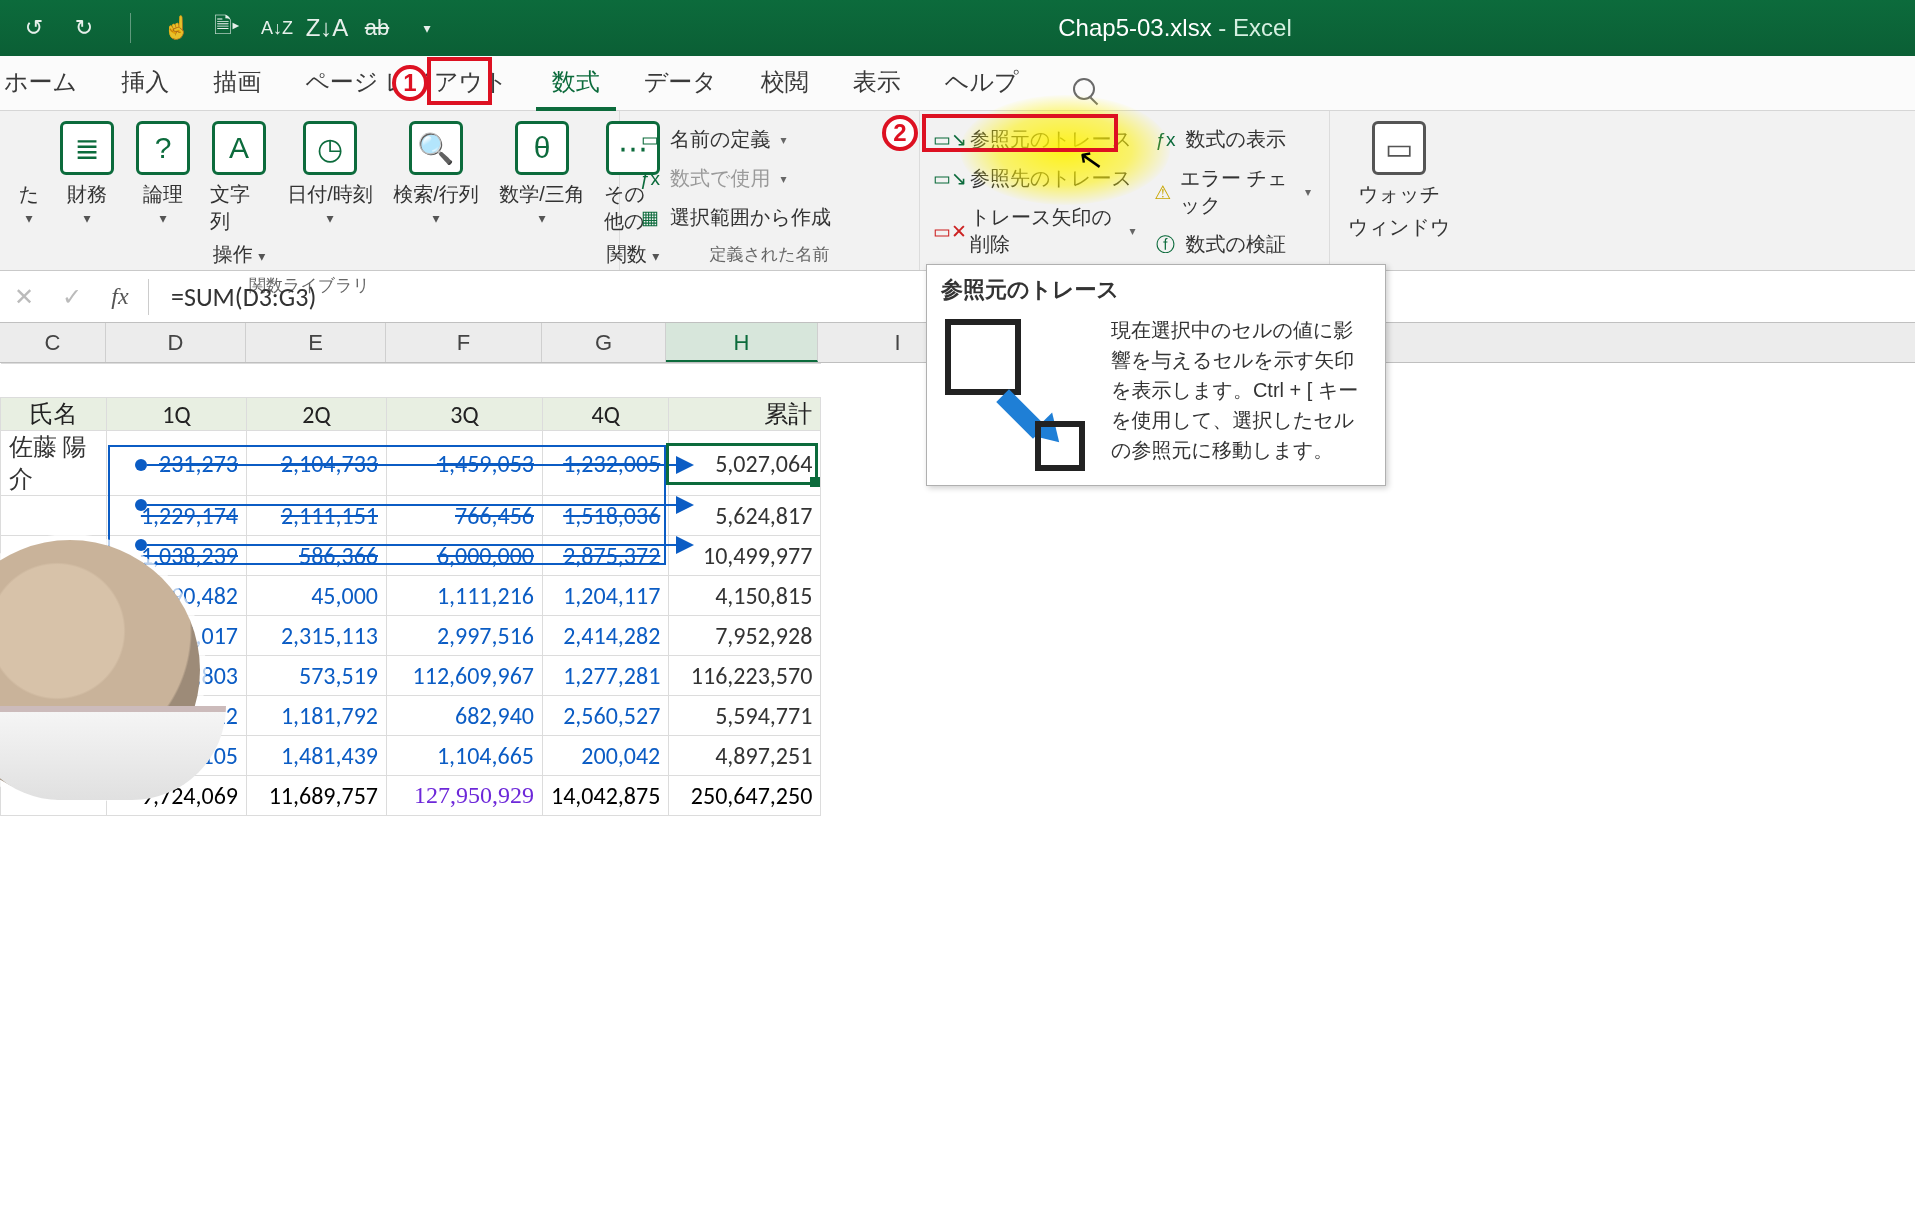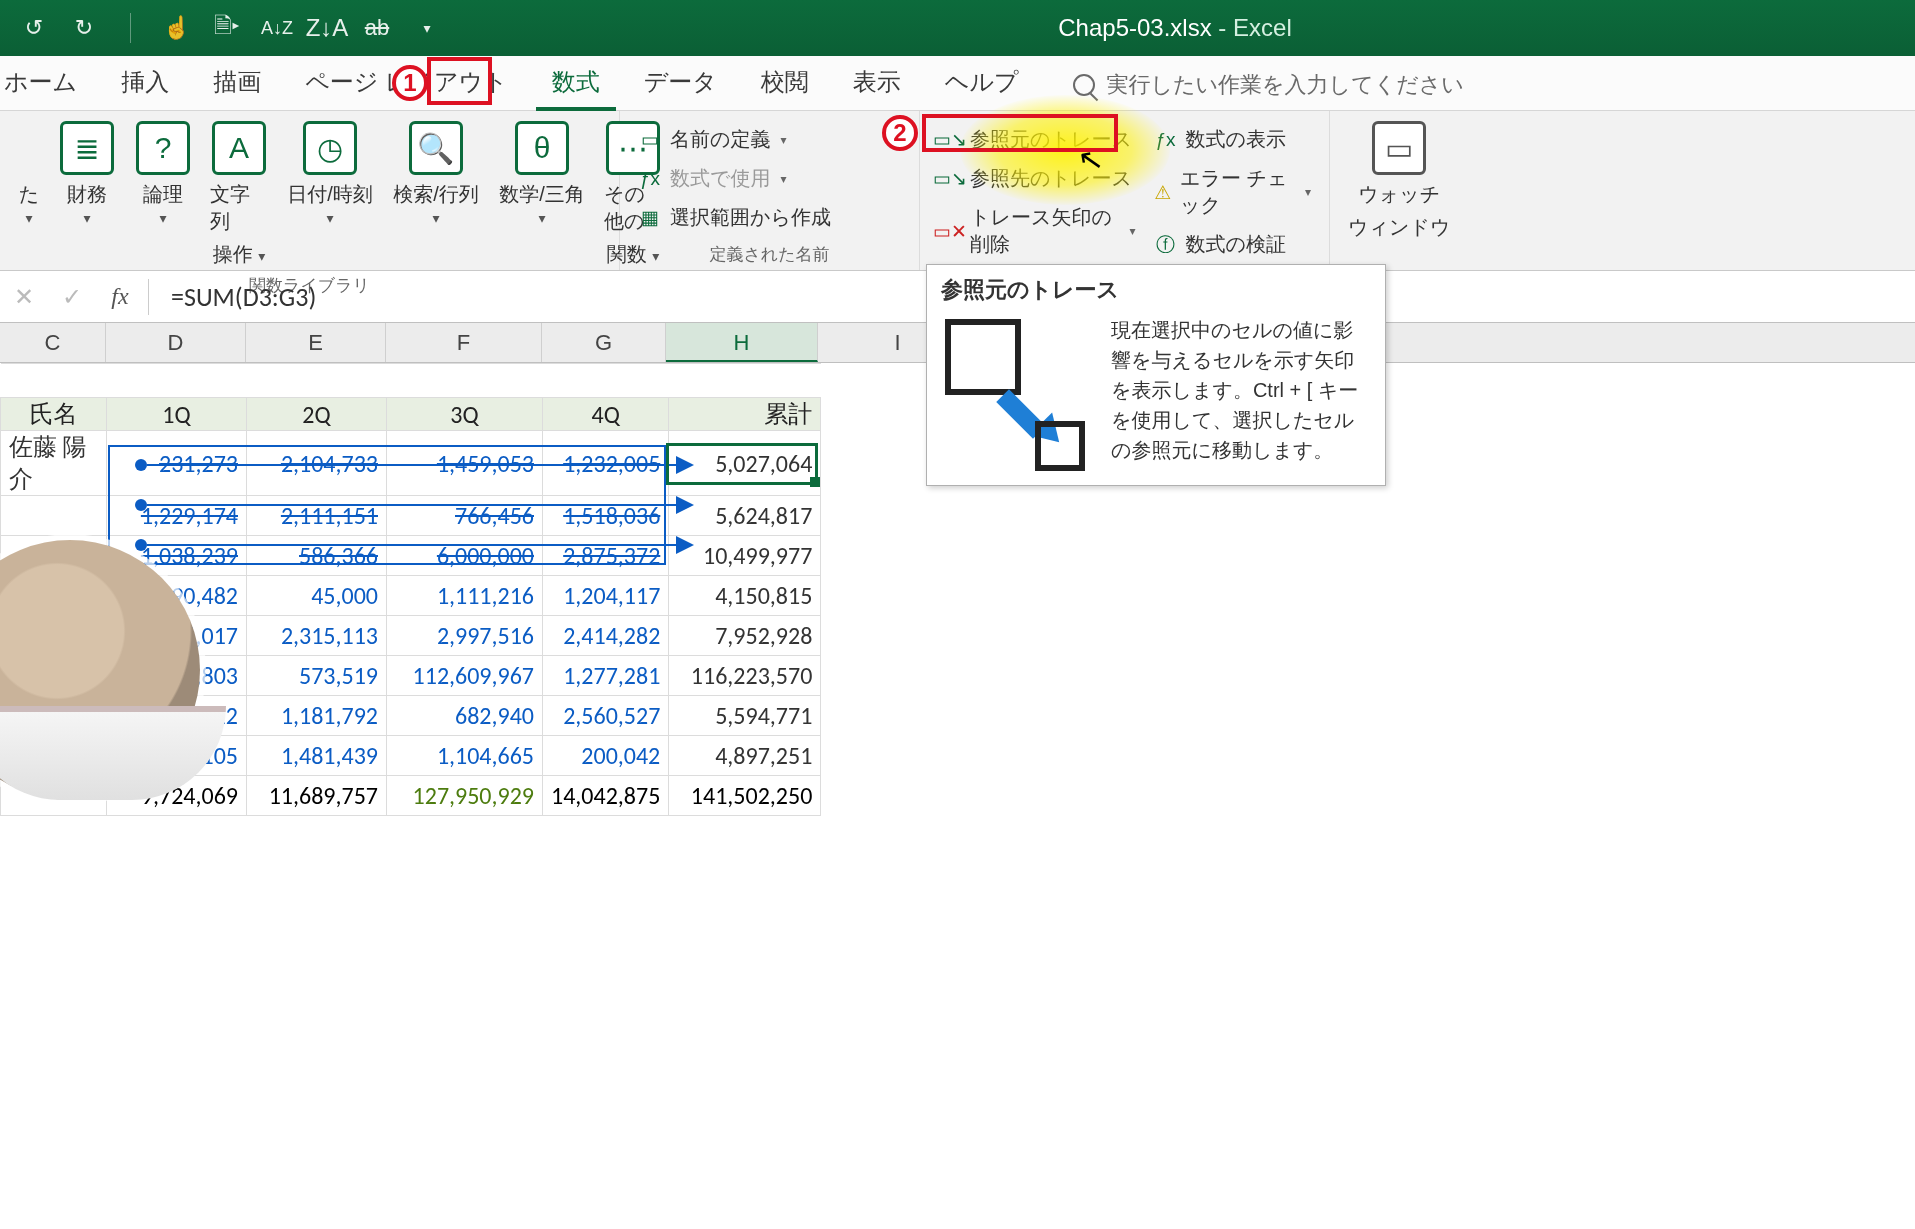--- a/index.html
+++ b/index.html
@@ -118,21 +118,20 @@
   <div class="ribbon-tab">挿入</div>
   <div class="ribbon-tab">描画</div>
   <div class="ribbon-tab">ページ レイアウト</div>
   <div class="ribbon-tab active">数式</div>
   <div class="ribbon-tab">データ</div>
   <div class="ribbon-tab">校閲</div>
   <div class="ribbon-tab">表示</div>
   <div class="ribbon-tab">ヘルプ</div>
   <div class="tab-search">
     <span class="search-glass"></span>
-    <span>実行したい作業を入力してください</span>
   </div>
 </div>
 
 <div class="red-box" style="top:57px; left:427px; width:65px; height:48px;"></div>
 <div class="callout" style="top:65px; left:392px;">1</div>
 
 <div class="ribbon-body">
 
   <div class="rgroup" style="width:620px;">
     <div class="body">
@@ -370,23 +369,23 @@
           <td class="num blue">1,111,105</td>
           <td class="num blue">1,481,439</td>
           <td class="num blue">1,104,665</td>
           <td class="num blue">200,042</td>
           <td class="num ">4,897,251</td>
         </tr>
         <tr>
           <td class="namecell" style="color: rgb(0, 0, 0);"></td>
           <td class="num" style="color: rgb(0, 0, 0);">9,724,069</td>
           <td class="num" style="color: rgb(0, 0, 0);">11,689,757</td>
-          <td class="num" style="color: #4d7c0f;">127,950,929</td>
+          <td class="num" style="color: #6d28d9; font-family: Liberation Serif, serif;">127,950,929</td>
           <td class="num" style="color: rgb(0, 0, 0);">14,042,875</td>
-          <td class="num tot" style="color: rgb(0, 0, 0);">141,502,250</td>
+          <td class="num tot" style="color: rgb(0, 0, 0);">250,647,250</td>
         </tr>
       </tbody>
 </table>
 
 <div class="trace-box" style="top:82px; left:108px; width:558px; height:120px;"></div>
 
 <div class="trace-dot" style="top:96px; left:135px;"></div>
 <div class="trace-line" style="top:101px; left:147px; width:530px;"></div>
 <div class="trace-arrow-head" style="top:93px; left:676px;"></div>
 

